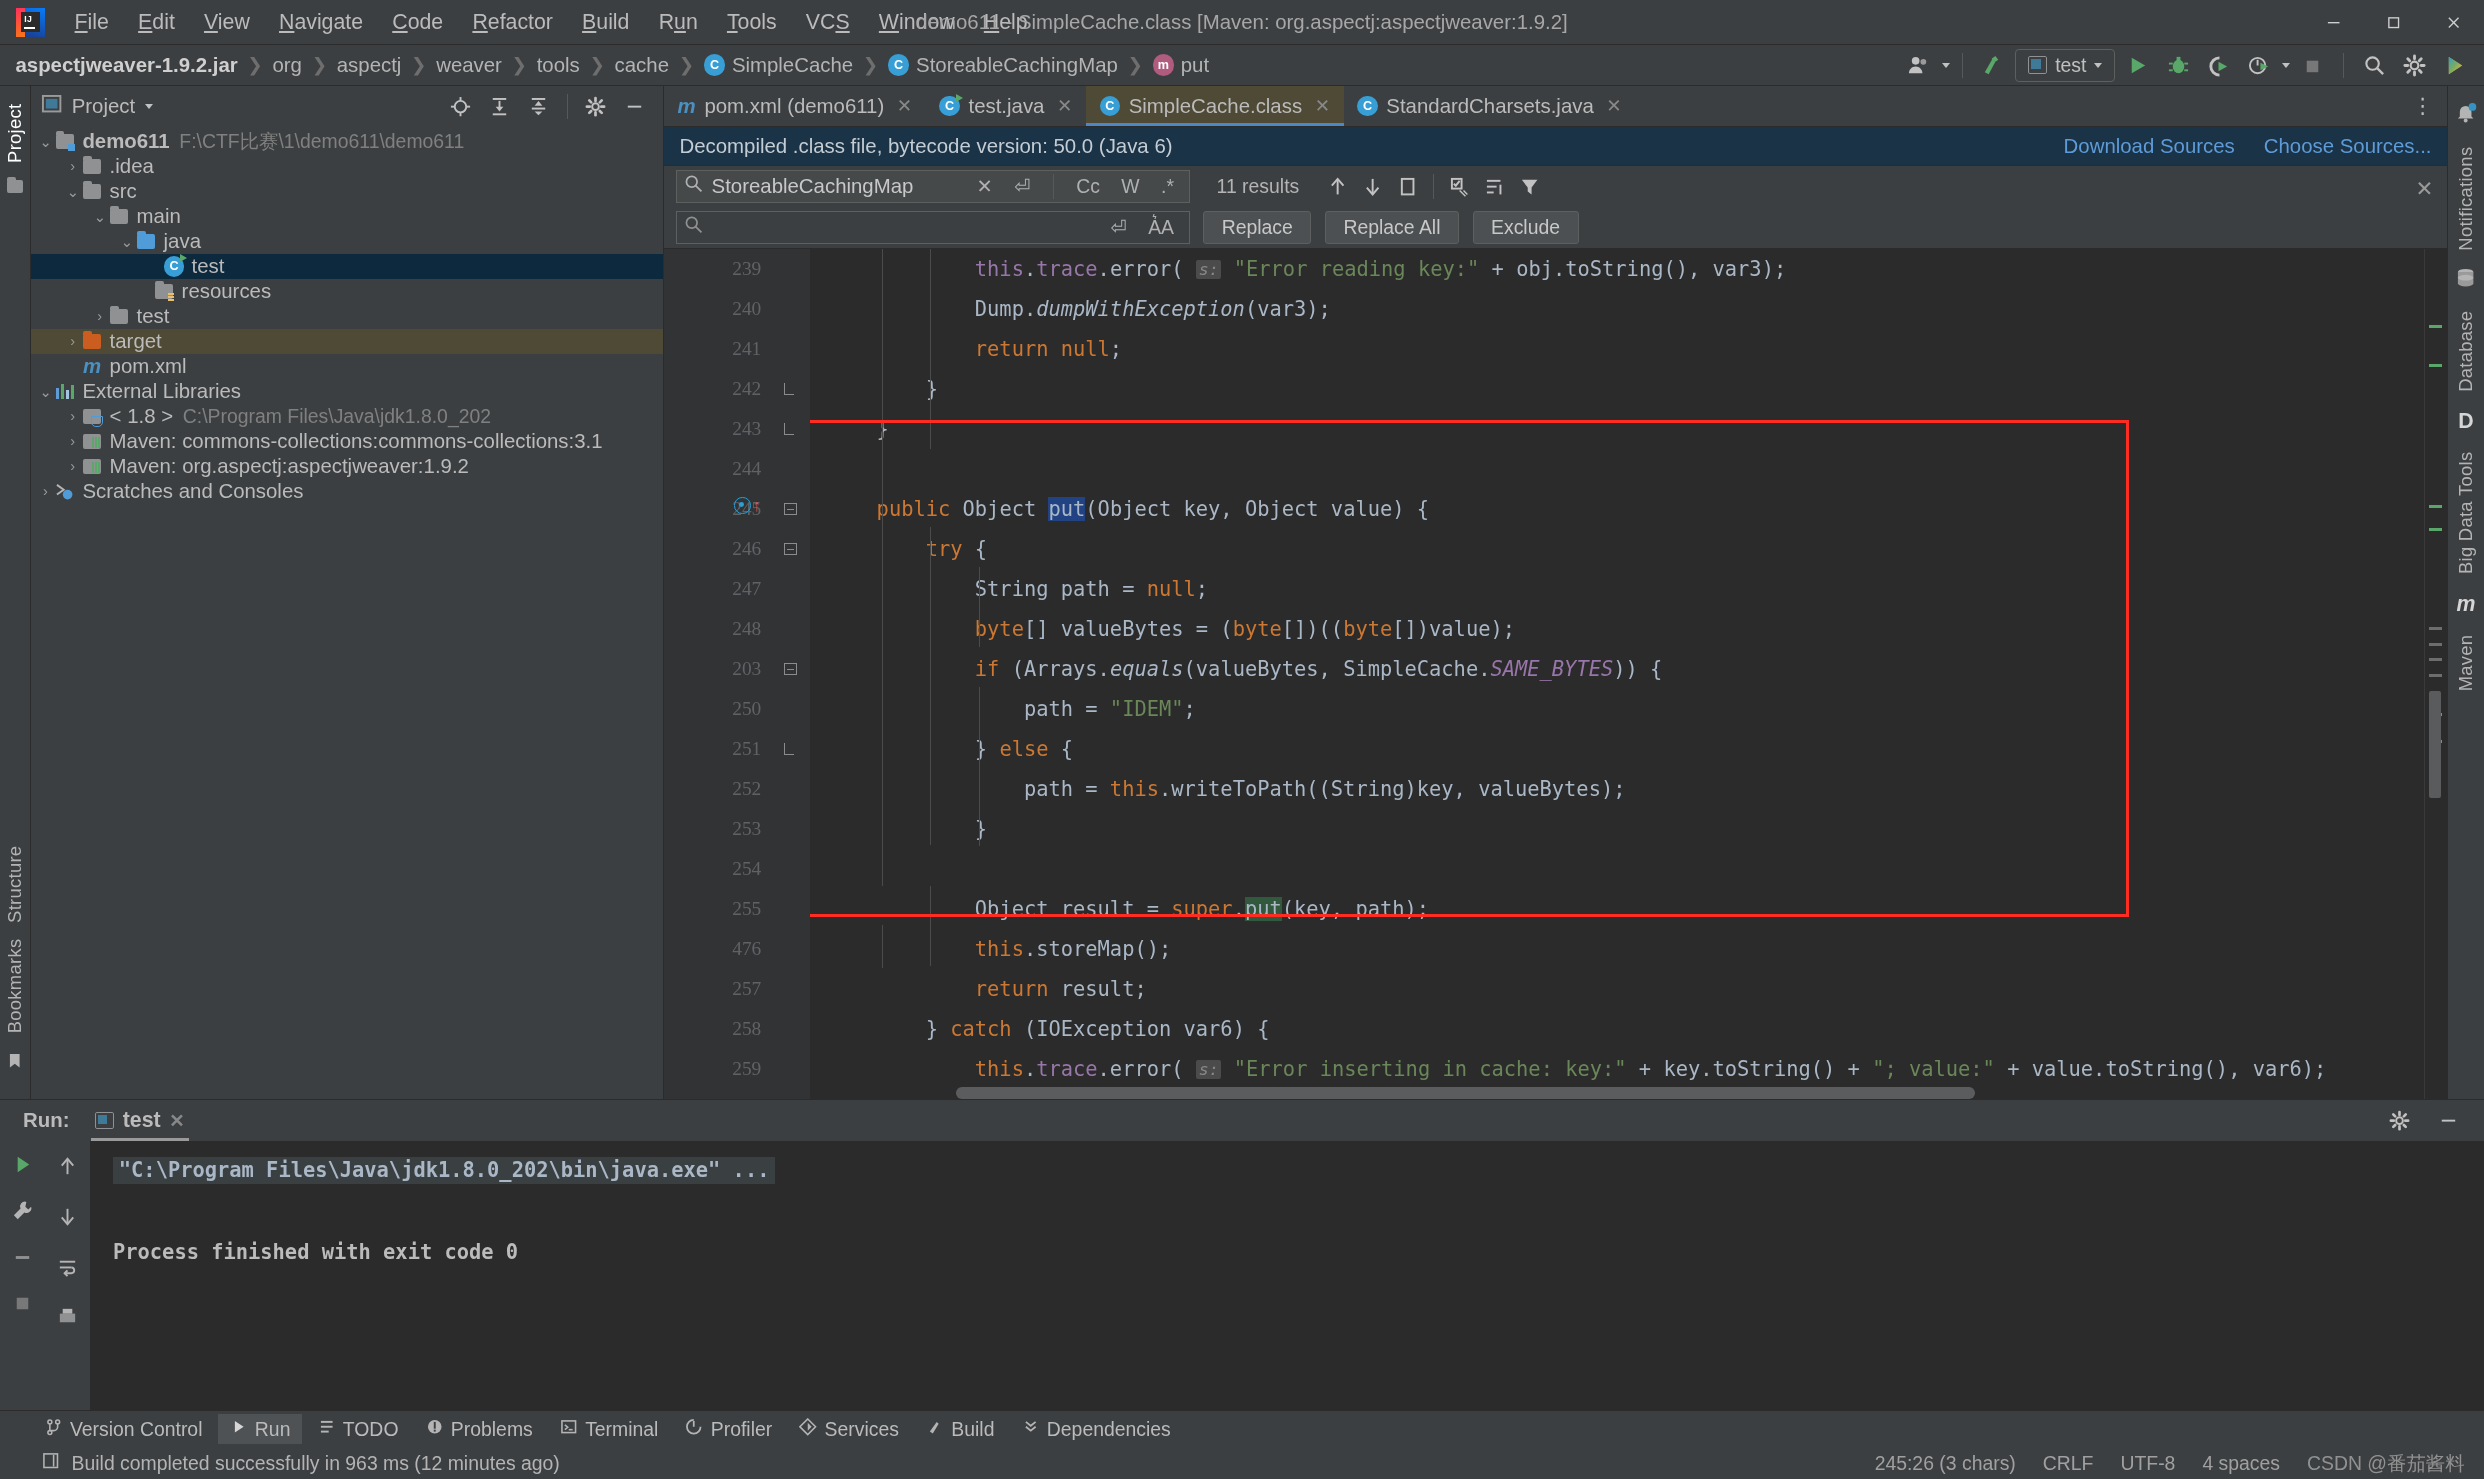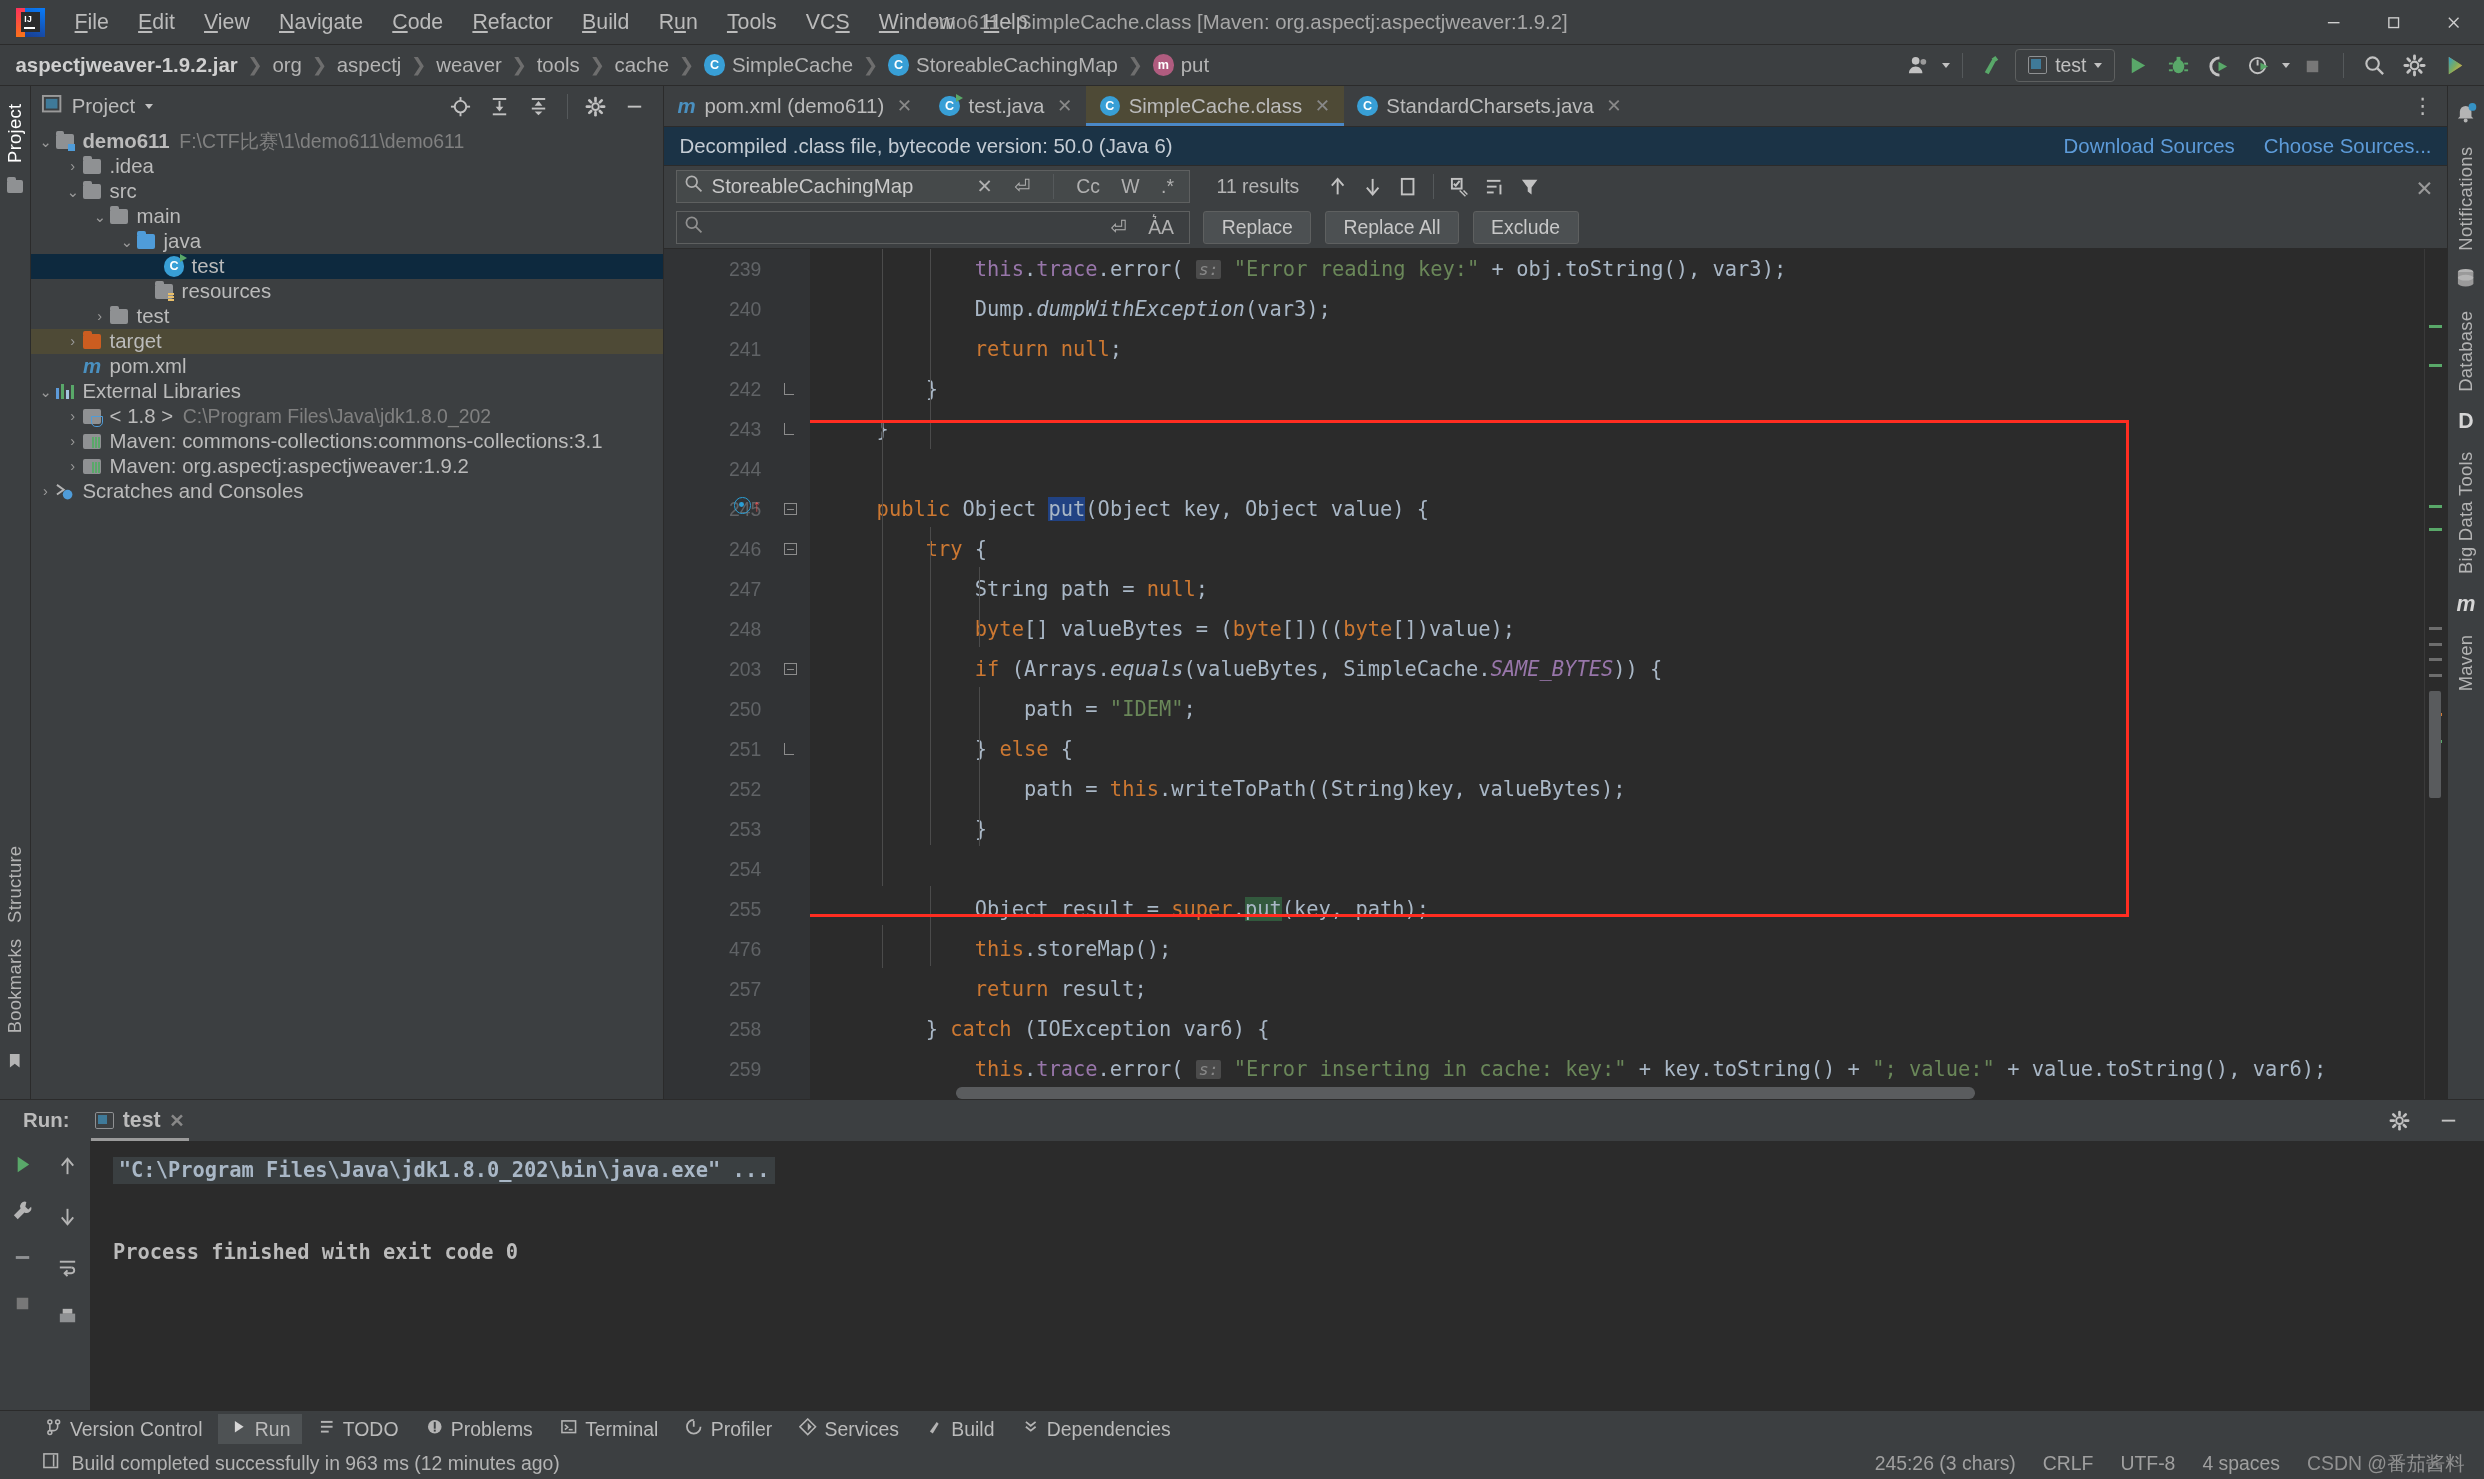--- a/index.html
+++ b/index.html
@@ -129,21 +129,21 @@
   .fbtn { width:35px;height:33px;display:flex;align-items:center;justify-content:center;color:#c2c2c2;}
   .rbtn { border:1px solid #5e6060; border-radius:2.9px; background:#4c5052; color:#c8c8c8;
       height:33px; padding:0 17.5px; display:flex; align-items:center; font-size:19.4px; margin-left:13.6px;}
   .findclose { position:absolute; right:13.6px; top:9.7px; color:#999; font-size:21.3px;}
 
   
   .codearea { flex:1; display:flex; position:relative; min-height:0; background:#2b2b2b; overflow:hidden;}
   .gutter { width:107px; flex:none; background:#313335; position:relative; }
   .gutter .gline { height:40px; display:flex; align-items:center; justify-content:flex-end;
       padding-right:9.7px; color:#606366; font-size:19.4px;
-      font-family:Liberation Sans, sans-serif;}
+      font-family:Liberation Serif, serif;}
   .foldcol { width:39px; flex:none; background:#313335; }
   .fold { height:40px; display:flex; align-items:center; justify-content:center; }
   .fold span { width:12.6px;height:12.6px;border:1px solid #8c8c8c; display:block; position:relative;}
   .fold span:after{content:"";position:absolute;left:1.9px;top:4.9px;width:6.8px;height:1px;background:#8c8c8c;}
   .fold.end span { border:none; width:12.6px;height:12.6px;}
   .fold.end span:before{content:"";position:absolute;left:0;top:0;width:1px;height:12.6px;background:#8c8c8c;}
   .fold.end span:after{content:"";position:absolute;left:0;top:11.6px;width:9.7px;height:1px;background:#8c8c8c;}
   .code { flex:1; position:relative; overflow:hidden; padding-left:17.5px;
      font-family:"DejaVu Sans Mono", monospace; font-size:20.4px; }
   .cline { height:40px; display:flex; align-items:center; white-space:pre; color:#a9b7c6; }

